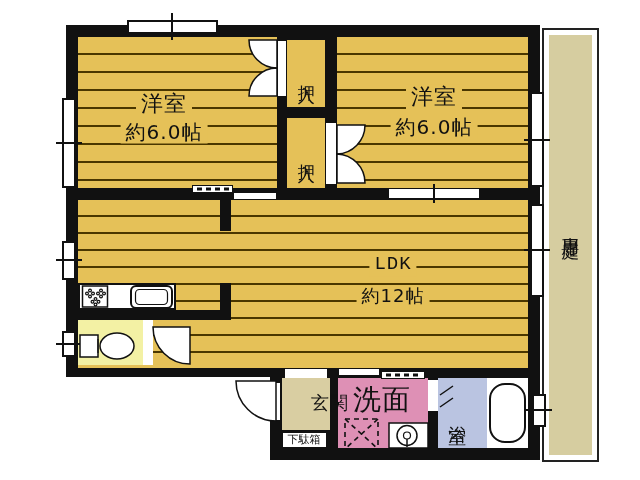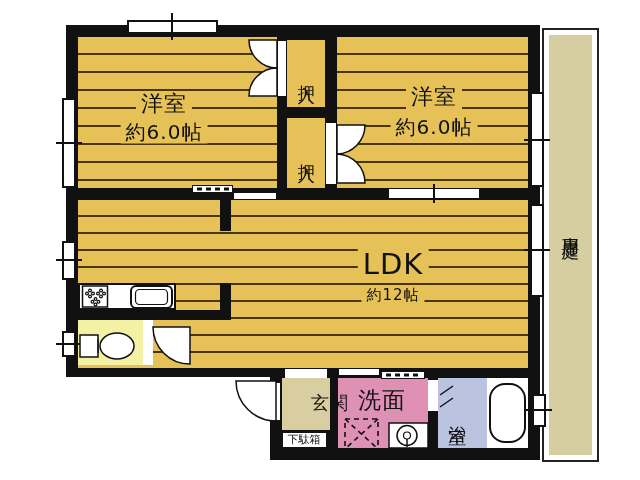--- a/index.html
+++ b/index.html
@@ -153,25 +153,25 @@
 
     <rect x="490" y="384" width="35" height="58" rx="15" fill="#fff" stroke="#111" stroke-width="2"></rect>
   </svg>
 
   <div class="lbl on-gold" style="left:164px;top:104px;font-size:22px;">洋室</div>
   <div class="lbl on-gold" style="left:164px;top:132px;font-size:20px;">約6.0帖</div>
 
   <div class="lbl on-gold" style="left:434px;top:97px;font-size:22px;">洋室</div>
   <div class="lbl on-gold" style="left:434px;top:127px;font-size:20px;">約6.0帖</div>
 
-  <div class="lbl on-gold" style="left:393px;top:265px;font-size:29px;">LDK</div>
-  <div class="lbl on-gold" style="left:393px;top:296px;font-size:15px;">約12帖</div>
+  <div class="lbl on-gold" style="left:393px;top:265px;font-size:19px;font-family:Liberation Mono, monospace;">LDK</div>
+  <div class="lbl on-gold" style="left:393px;top:296px;font-size:18px;">約12帖</div>
 
   <div class="lbl vtext" style="left:306px;top:73px;font-size:17px;">押入</div>
   <div class="lbl vtext" style="left:306px;top:152px;font-size:17px;">押入</div>
 
   <div class="lbl" style="left:306px;top:403px;font-size:18px;margin-left:24px;">玄関</div>
   <div class="lbl" style="left:304px;top:440px;font-size:11px;letter-spacing:0;">下駄箱</div>
-  <div class="lbl" style="left:382px;top:400px;font-size:23px;">洗面</div>
+  <div class="lbl" style="left:382px;top:400px;font-size:28px;">洗面</div>
   <div class="lbl vtext" style="left:457px;top:413px;font-size:18px;">浴室</div>
   <div class="lbl vtext" style="left:570px;top:226px;font-size:18px;">専用庭</div>
 
 </div>
 
 </body></html>

